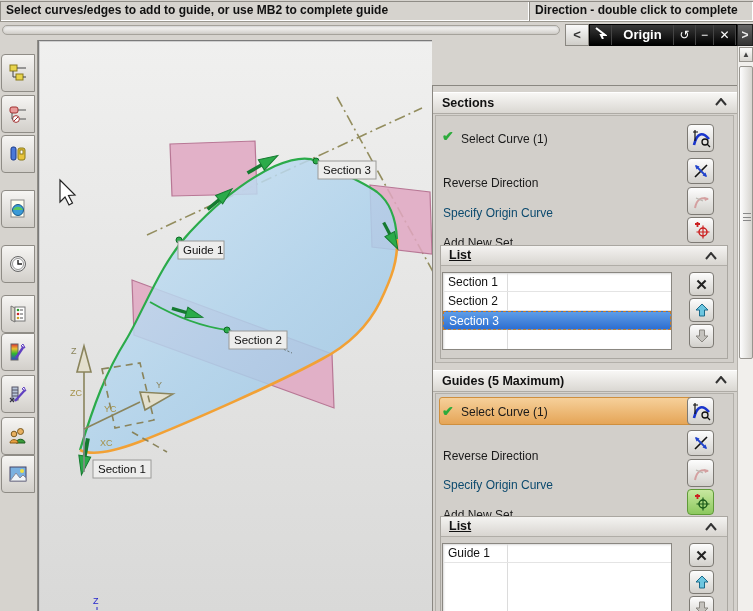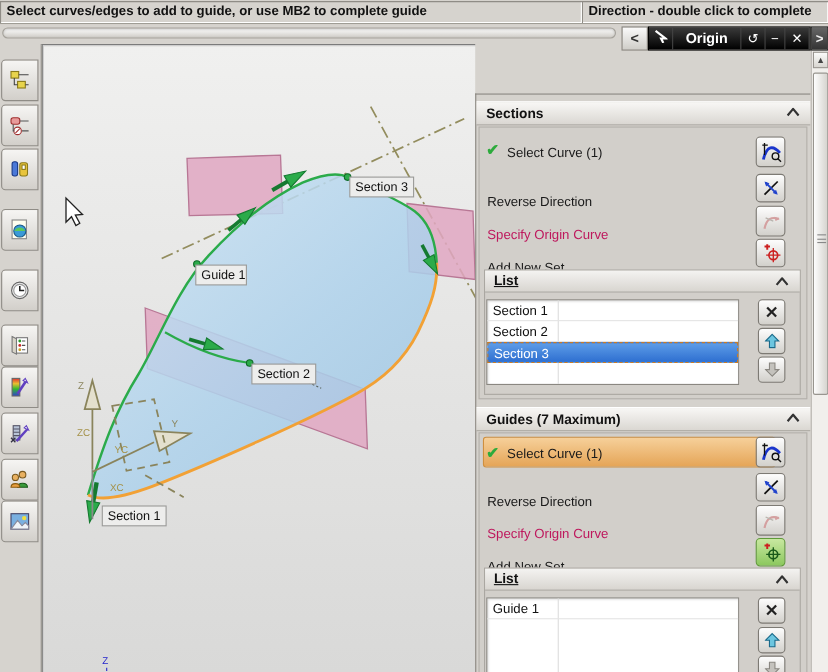--- a/index.html
+++ b/index.html
@@ -51,21 +51,21 @@
   .dialog { position:absolute; left:432px; top:46px; width:305px; height:565px; background:#d5d2cd;
     border-left:1px solid #8a8781; border-top:1px solid #8a8781; overflow:hidden; z-index:20;margin-top:39px; }
   .grp-header { position:absolute; left:0; width:100%; height:22px;
     background:linear-gradient(#f8f7f5,#dad7d2); border-top:1px solid #fff; border-bottom:1px solid #aeaba5; }
   .grp-header .t { position:absolute; left:9px; top:3px; font-size:12.5px; font-weight:700; color:#111; }
   .collapse { position:absolute; right:10px; top:5px; }
   .grp-body { position:absolute; left:2px; right:3px; border:1px solid #b3b0aa; background:#d2cfca; }
   .drow { position:absolute; left:4px; right:32px; height:26px; font-size:12px; color:#1a1a1a; }
   .drow .lbl { position:absolute; left:24px; top:16px; white-space:nowrap; }
   .drow .lbl.noind { left:6px; }
-  .drow.disabled .lbl { color:#be185d; }
+  .drow.disabled .lbl { color:#0c4a6e; }
   .check { position:absolute; left:5px; top:4px; color:#2dab3c; font-size:14px; font-weight:700; }
   .hl-orange { position:absolute; left:2px; right:0; top:0; height:28px; border-radius:3px;
     background:linear-gradient(#f6d09a,#e5a557); border:1px solid #cf8f3e; }
   .ibtn { position:absolute; left:254px; width:27px; height:28px; border:1px solid #7d7a74; border-radius:4px;
     background:linear-gradient(#fdfdfd,#d2d0cb); display:flex; align-items:center; justify-content:center; }
   .ibtn.green { background:linear-gradient(#c8e8a0,#8cc85e); border-color:#5f9a38; }
   .subgrp { position:absolute; left:7px; right:9px; border:1px solid #aaa7a1; background:#d2cfca; }
   .sub-header { position:relative; height:20px; background:linear-gradient(#f4f3f1,#d8d5d0);
     border-bottom:1px solid #b0ada7; }
   .sub-header .t { position:absolute; left:8px; top:2px; font-size:12.5px; font-weight:700; color:#111;text-decoration:underline; }
@@ -390,21 +390,21 @@
         <polygon points="7,1 13,7 9.5,7 9.5,13 4.5,13 4.5,7 1,7" fill="#6cc6e0" stroke="#1a6a8a"></polygon>
         </svg>
     </div>
     <div class="lbtn" style="top:238px">
       <svg width="14" height="14" viewBox="0 0 14 14">
         <polygon points="7,13 1,7 4.5,7 4.5,1 9.5,1 9.5,7 13,7" fill="#c4c2bd" stroke="#8a8781"></polygon>
         </svg>
     </div>
 
     <div class="grp-header" style="top:284px">
-      <span class="t">Guides (7 Maximum)</span>
+      <span class="t">Guides (5 Maximum)</span>
       <svg class="collapse" width="12" height="8" viewBox="0 0 12 8">
         <path d="M1,7 L6,1 L11,7" fill="none" stroke="#333" stroke-width="2"></path>
         </svg>
     </div>
     <div class="grp-body" style="top:307px; height:238px"></div>
 
     <div class="drow" style="top:311px; height:30px">
       <div class="hl-orange"></div>
       <span class="check" style="top:6px">✔</span>
       <span class="lbl" style="top:8px">Select Curve (1)</span>

